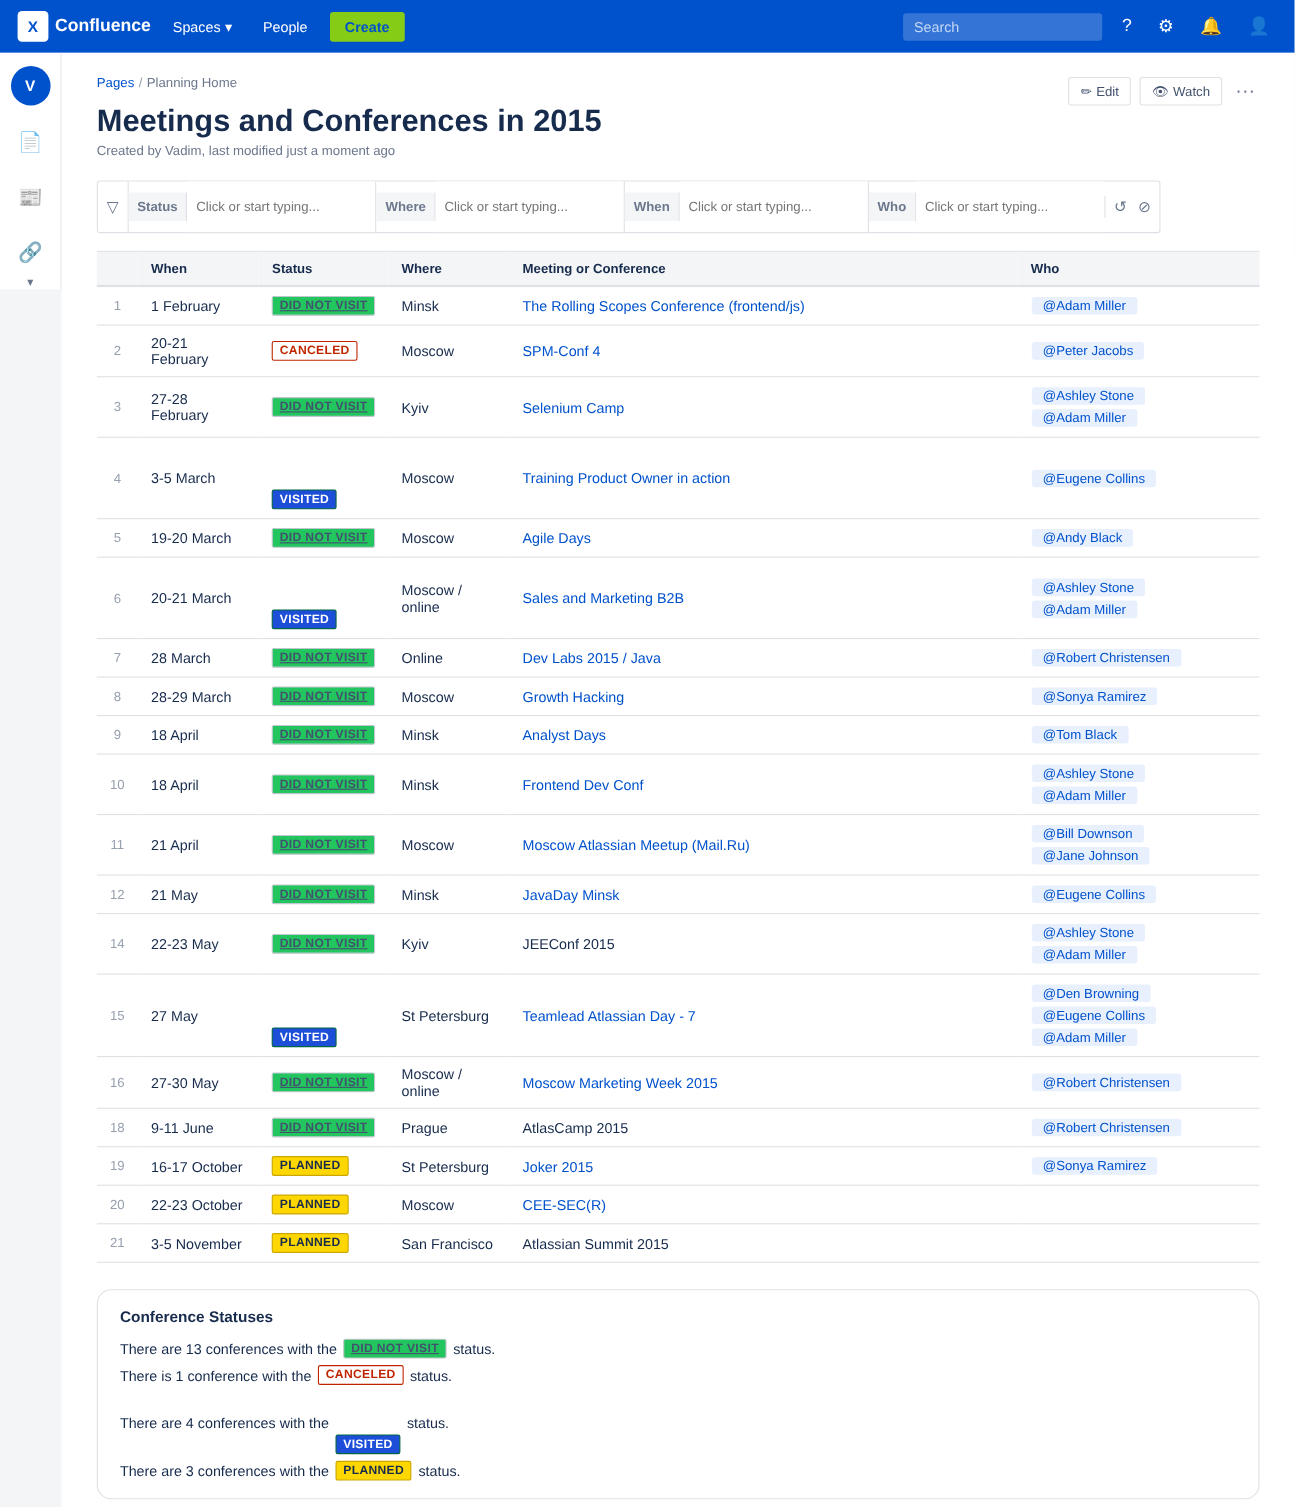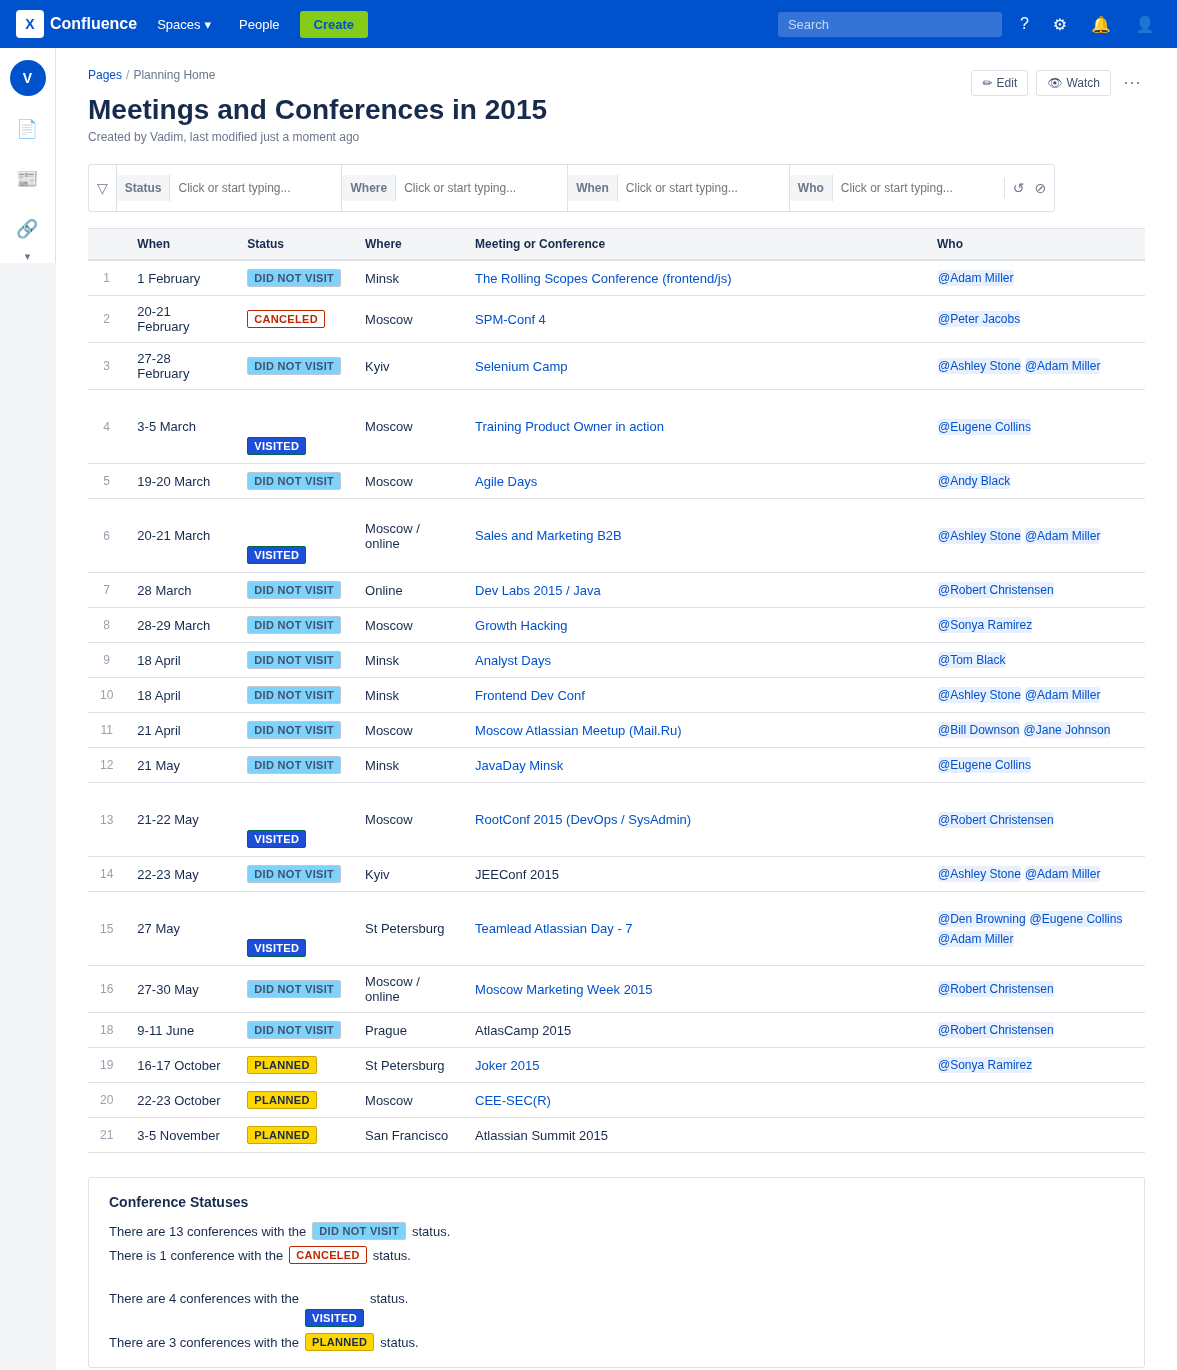--- a/index.html
+++ b/index.html
@@ -5,21 +5,21 @@
     * { box-sizing: border-box; margin: 0; padding: 0; }
     body { font-family: -apple-system, BlinkMacSystemFont, 'Segoe UI', Arial, sans-serif; font-size: 13px; background: #f4f5f7; color: #172b4d; }
 
     
     .top-nav { background: #0052cc; display: flex; align-items: center; padding: 0 16px; height: 48px; gap: 12px; }
     .nav-logo { display: flex; align-items: center; gap: 6px; color: white; font-weight: bold; font-size: 16px; }
     .nav-logo-icon { width: 28px; height: 28px; background: white; border-radius: 4px; display: flex; align-items: center; justify-content: center; color: #0052cc; font-weight: bold; font-size: 14px; }
     .nav-btn { color: white; background: none; border: none; cursor: pointer; font-size: 13px; padding: 4px 8px; display: flex; align-items: center; gap: 4px; }
     .nav-create { background: #84cc16; color: #0052cc; border: none; border-radius: 3px; padding: 6px 14px; font-size: 13px; font-weight: 600; cursor: pointer; }
     .nav-spacer { flex: 1; }
-    .nav-search { background: rgba(255,255,255,0.2); border: none; border-radius: 3px; padding: 5px 10px; color: white; font-size: 13px; width: 224px; }
+    .nav-search { background: rgba(255,255,255,0.2); border: none; border-radius: 3px; padding: 5px 10px; color: white; font-size: 13px; width: 181px; }
     .nav-search::placeholder { color: rgba(255,255,255,0.7); }
     .nav-icon-btn { color: white; background: none; border: none; cursor: pointer; font-size: 16px; padding: 4px 6px; }
 
     
     .layout { display: flex; min-height: calc(100vh - 48px); }
     .sidebar { width: 56px; background: #fff; border-right: 1px solid #dfe1e6; display: flex; flex-direction: column; align-items: center; padding-top: 12px; gap: 16px; }
     .sidebar-avatar { width: 36px; height: 36px; background: #0052cc; border-radius: 50%; display: flex; align-items: center; justify-content: center; color: white; font-size: 14px; font-weight: bold; cursor: pointer; }
     .sidebar-icon-btn { background: none; border: none; cursor: pointer; color: #6b778c; font-size: 18px; padding: 6px; border-radius: 3px; }
     .sidebar-icon-group { display: flex; flex-direction: column; align-items: center; gap: 4px; }
     .sidebar-icon-small { font-size: 11px; color: #6b778c; }
@@ -50,34 +50,34 @@
 
     
     .conf-table { width: 100%; border-collapse: collapse; font-size: 13px; }
     .conf-table thead th { background: #f4f5f7; border-bottom: 2px solid #dfe1e6; border-top: 1px solid #dfe1e6; padding: 8px 12px; text-align: left; font-weight: 600; color: #172b4d; font-size: 12px; }
     .conf-table tbody tr { border-bottom: 1px solid #dfe1e6; }
     .conf-table td { padding: 8px 12px; vertical-align: middle; }
     .row-num { color: #97a0af; font-size: 12px; text-align: center; width: 30px; }
 
     
     .badge { display: inline-block; padding: 2px 6px; border-radius: 2px; font-size: 11px; font-weight: 700; letter-spacing: 0.3px; border: 1px solid; white-space: nowrap; }
-    .badge-did-not-visit { color: #42526e; background: #7dd3fc; border-color: #c1c7d0; }
+    .badge-did-not-visit { color: #42526e; background: #22c55e; border-color: #c1c7d0; text-decoration: underline; }
     .badge-canceled { color: #bf2600; background: #fff; border-color: #bf2600; }
     .badge-visited { color: #fff; background: #1d4ed8; border-color: #006644; margin-top: 39px; }
     .badge-planned { color: #172b4d; background: #ffd700; border-color: #c9a600; }
 
     
     .conf-link { color: #0052cc; text-decoration: none; margin-top: 28px; }
 
     
-    .person-tag { display: inline-block; background: #e8f0fe; color: #0052cc; border-radius: 3px; padding: 1px 0; font-size: 12px; margin: 1px; }
+    .person-tag { display: inline-block; background: #e8f0fe; color: #0052cc; border-radius: 3px; padding: 1px 10px; font-size: 12px; margin: 1px; }
     .who-cell { display: flex; flex-wrap: wrap; gap: 2px; align-items: center; }
 
     
-    .status-summary { border: 1px solid #dfe1e6; border-radius: 3px; margin-top: 24px; padding: 16px 20px; }
+    .status-summary { border: 1px solid #dfe1e6; border-radius: 13px; margin-top: 24px; padding: 16px 20px; }
     .status-summary h3 { font-size: 14px; font-weight: 600; color: #172b4d; margin-bottom: 12px; }
     .status-summary p { font-size: 13px; color: #172b4d; margin-bottom: 6px; display: flex; align-items: center; gap: 6px; }
     .status-summary p:last-child { margin-bottom: 0; }
 
     .col-num { width: 36px; }
     .col-when { width: 110px; }
     .col-status { width: 115px; }
     .col-where { width: 110px; }
     .col-meeting { width: auto; }
     .col-who { width: 220px; }
@@ -320,32 +320,20 @@
   </tr>
           <tr>
     <td class="row-num">12</td>
     <td>21 May</td>
     <td><span class="badge badge-did-not-visit">DID NOT VISIT</span></td>
     <td>Minsk</td>
     <td><a href="#" class="conf-link">JavaDay Minsk</a></td>
     <td>
               <div class="who-cell">
                 <span class="person-tag">@Eugene Collins</span>
-              </div>
-            </td>
-  </tr>
-          <tr>
-    <td class="row-num">13</td>
-    <td>21-22 May</td>
-    <td><span class="badge badge-visited">VISITED</span></td>
-    <td>Moscow</td>
-    <td><a href="#" class="conf-link">RootConf 2015 (DevOps / SysAdmin)</a></td>
-    <td>
-              <div class="who-cell">
-                <span class="person-tag">@Robert Christensen</span>
               </div>
             </td>
   </tr>
           <tr>
     <td class="row-num">14</td>
     <td>22-23 May</td>
     <td><span class="badge badge-did-not-visit">DID NOT VISIT</span></td>
     <td>Kyiv</td>
     <td><span>JEEConf 2015</span></td>
     <td>

